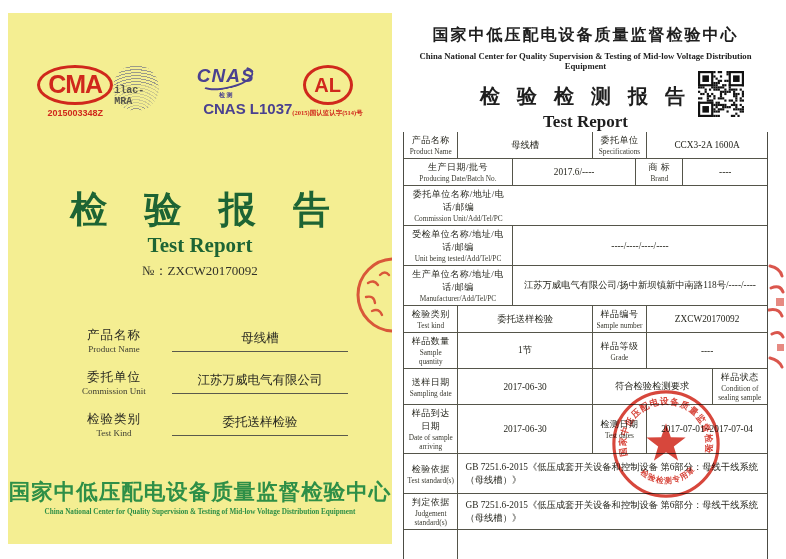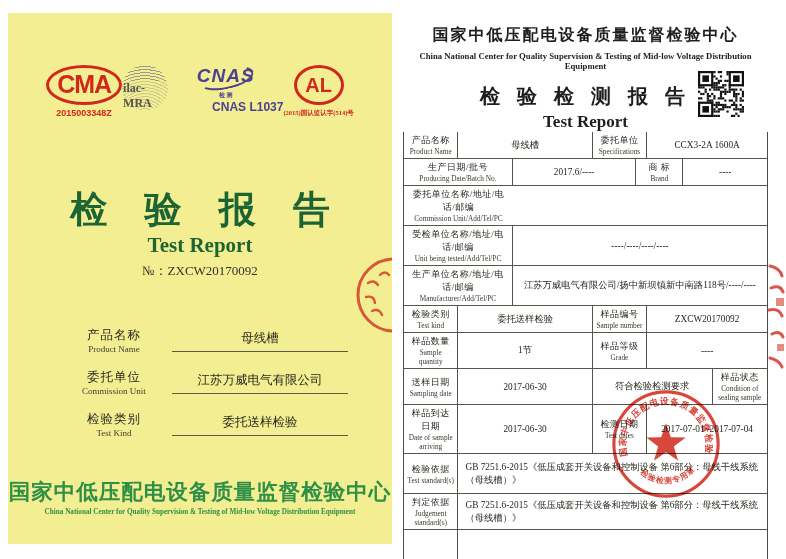--- a/index.html
+++ b/index.html
@@ -13,30 +13,30 @@
     justify-content:center; align-items:flex-start; gap:0; }
   .logo { display:flex; flex-direction:column; align-items:center; }
   .cma-mark { color:#d0281c; font-weight:bold; font-size:25px; letter-spacing:-1px;
     border:3px solid #d0281c; border-radius:50%; padding:6px 8px 8px; line-height:20px;
     font-family:"Liberation Sans",sans-serif; }
   .cma-sub { color:#d0281c; font-size:9px; font-weight:bold; margin-top:3px;
     font-family:"Liberation Sans",sans-serif; }
   .ilac-circle { width:46px; height:46px; border-radius:50%;
     background:repeating-radial-gradient(circle at 50% 120%, #f4ee92 0 2px, #9b9b8a 2px 3px);
     display:flex; align-items:center; justify-content:center; }
-  .ilac-text { font-size:12px; font-weight:bold; color:#55544a; background:rgba(244,238,146,.55);
-    padding:0 1px; font-family:Liberation Serif, serif;margin-top:15px; }
+  .ilac-text { font-size:10px; font-weight:bold; color:#55544a; background:rgba(244,238,146,.55);
+    padding:0 1px; font-family:Liberation Mono, monospace;margin-top:15px; }
   .cnas-wrap { position:relative; width:72px; text-align:center; }
   .cnas-text { color:#4a4190; font-weight:bold; font-style:italic; font-size:19px;
     font-family:"Liberation Sans",sans-serif; letter-spacing:1px; }
   .cnas-swoosh { position:absolute; top:2px; left:8px; width:56px; height:22px;
     border:2px solid #4a4190; border-radius:50%; transform:rotate(-12deg);
     border-left-color:transparent; border-top-color:transparent; pointer-events:none; }
   .cnas-sub1 { color:#4a4190; font-size:6px; font-weight:bold; margin-top:4px; }
-  .cnas-sub2 { color:#4a4190; font-size:12px; font-weight:bold;
+  .cnas-sub2 { color:#4a4190; font-size:15px; font-weight:bold;
     font-family:"Liberation Sans",sans-serif;margin-left:44px; }
   .cal-ellipse { width:50px; height:40px; border:3px solid #d0281c; border-radius:50%;
     display:flex; align-items:center; justify-content:center; color:#d0281c;
     font-weight:bold; font-size:20px; font-family:"Liberation Sans",sans-serif; }
   .cal-sub { color:#d0281c; font-size:6.5px; font-weight:bold; margin-top:4px; }
   .cover-title { position:absolute; top:172px; width:100%; text-align:center;
     color:#1d6434; font-size:37px; font-weight:bold; letter-spacing:14px; text-indent:14px; }
   .cover-title-en { position:absolute; top:220px; width:100%; text-align:center;
     color:#1d6434; font-size:21px; font-weight:bold; }
   .cover-no { position:absolute; top:249px; width:100%; text-align:center;

